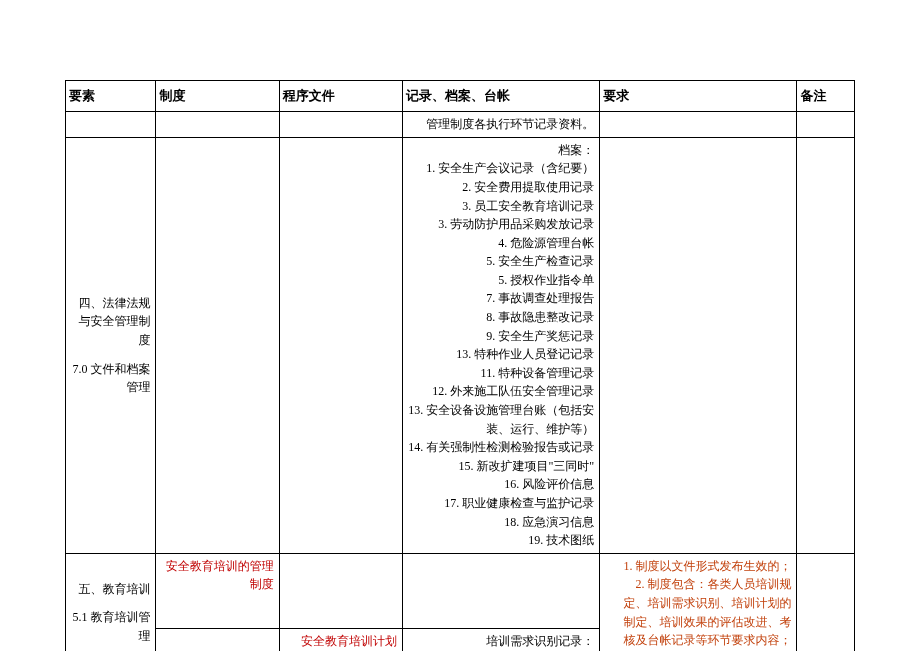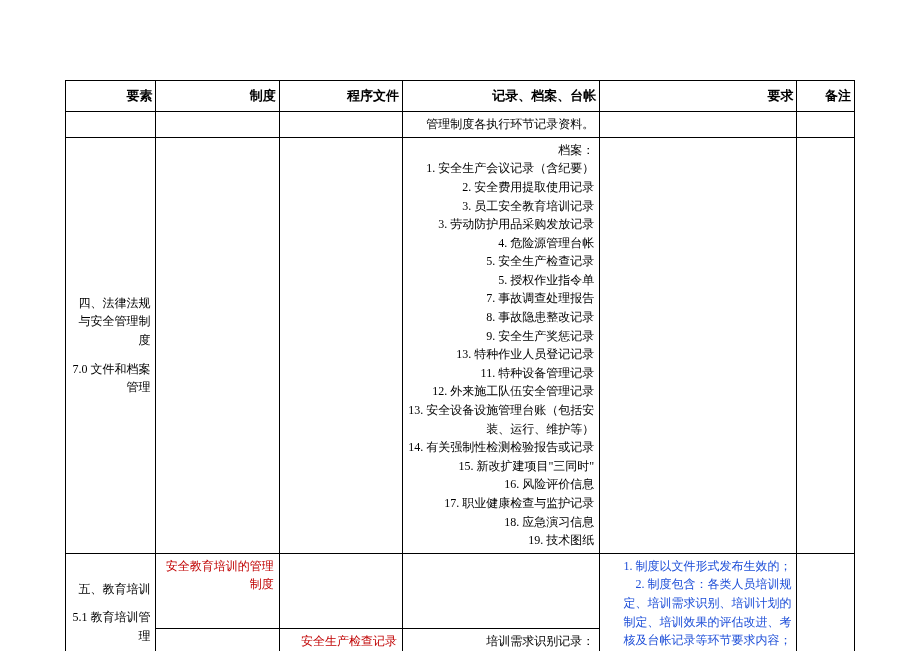--- a/index.html
+++ b/index.html
@@ -17,33 +17,33 @@
       table-layout: fixed;
     }
     th, td {
       border: 1px solid #000;
       padding: 3px 5px;
       vertical-align: top;
       text-align: right;
       line-height: 1.55;
     }
     th {
-      text-align: right;
+      text-align: left;
       font-weight: bold;
       font-size: 13px;
       padding: 5px 3px;
     }
     .col-factor { width: 11%; }
     .col-system { width: 15%; }
     .col-procedure { width: 15%; }
     .col-records { width: 24%; }
     .col-requirements { width: 24%; }
     .col-notes { width: 7%; }
     .red { color: #c00000; margin-top: 28px; }
-    .blue { color: #1d4ed8; margin-left: 10px; }
+    .blue { color: #c2410c; margin-left: 10px; }
     .centered-row td { vertical-align: middle; }
   </style>
 </head>
 <body>
 
 <table>
   <colgroup>
     <col class="col-factor">
     <col class="col-system">
     <col class="col-procedure">
@@ -115,17 +115,17 @@
       <td></td>
       <td rowspan="2">
         <div class="blue">1. 制度以文件形式发布生效的；</div>
         <div class="blue">2. 制度包含：各类人员培训规定、培训需求识别、培训计划的制定、培训效果的评估改进、考核及台帐记录等环节要求内容；</div>
         <div class="blue">3. 制度确定安全教育主管部门。</div>
       </td>
       <td rowspan="2"></td>
     </tr>
     <tr>
       <td></td>
-      <td><span class="red">安全生产检查记录</span></td>
+      <td><span class="red">安全教育培训计划</span></td>
       <td>培训需求识别记录：</td>
     </tr>
   </tbody>
 </table>
 
 </body></html>

